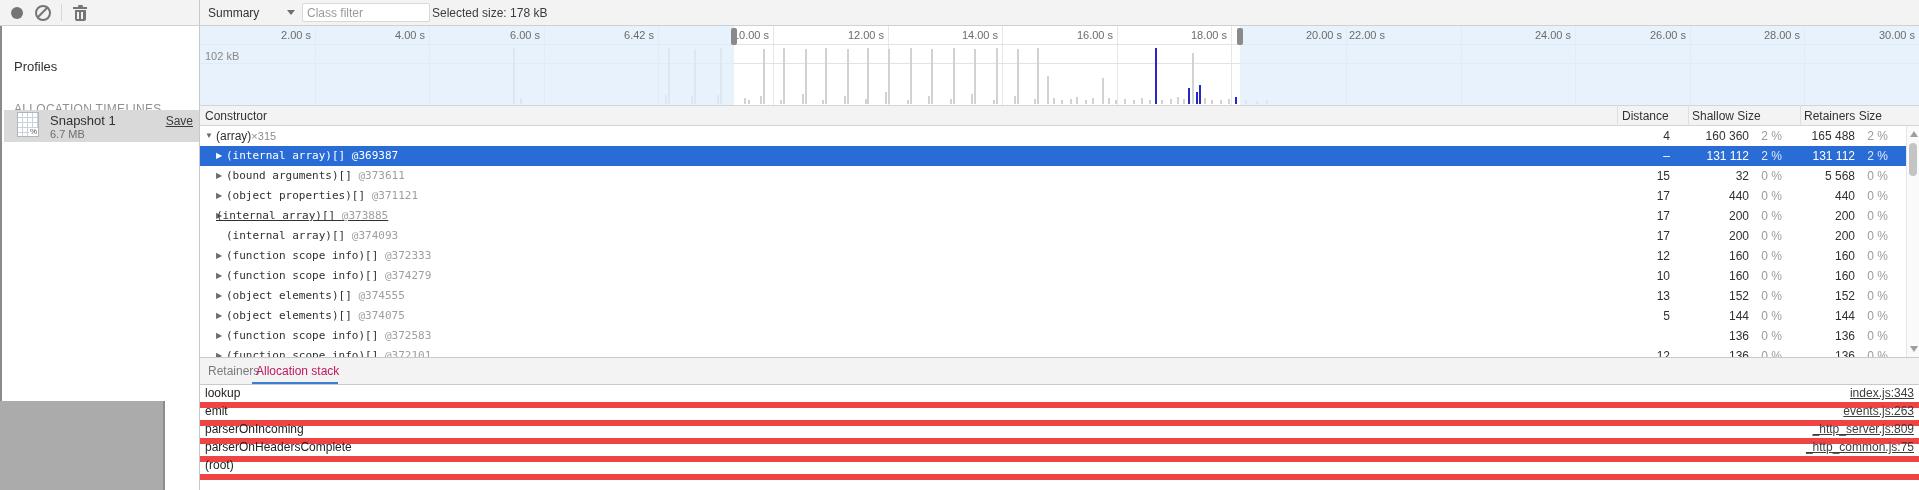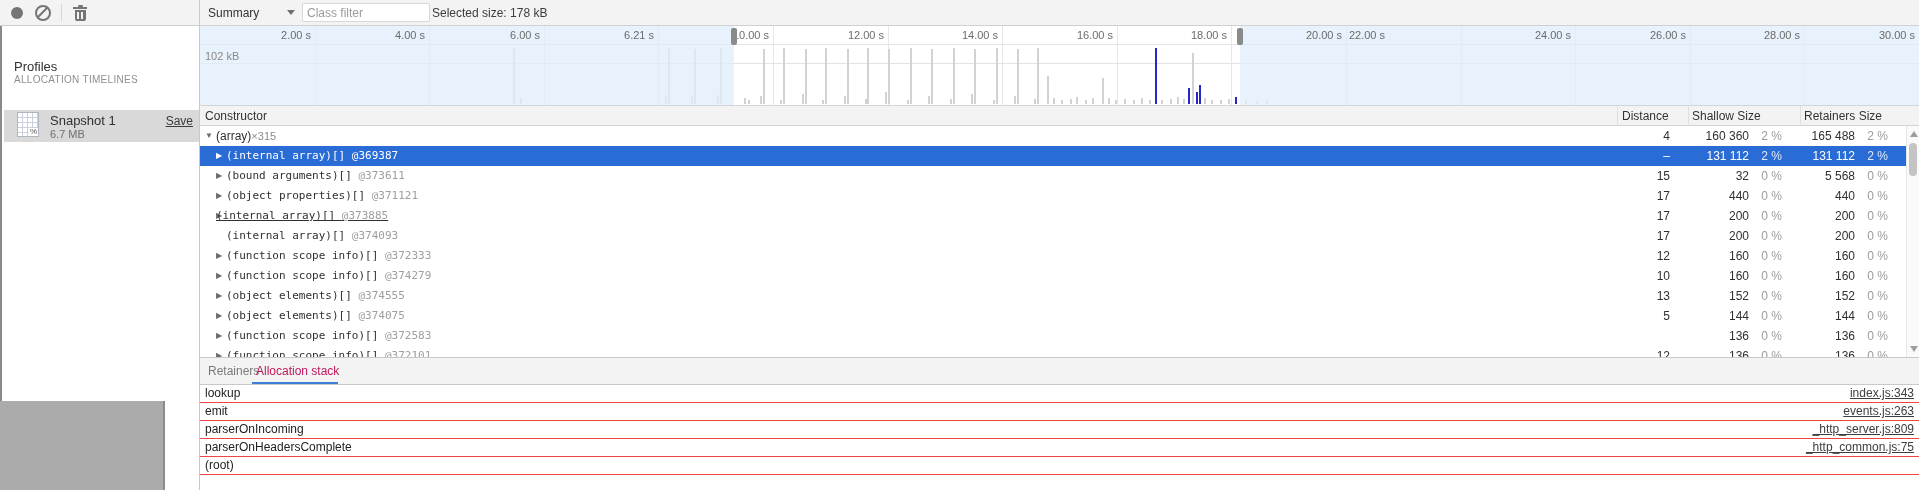--- a/index.html
+++ b/index.html
@@ -26,21 +26,21 @@
   #summary-arrow{width:0;height:0;border-left:4px solid transparent;border-right:4px solid transparent;border-top:5px solid #6e6e6e;}
   #class-filter{left:302px;top:3px;width:118px;height:17px;border:1px solid #d9d9d9;border-radius:2px;
       font-family:"Liberation Sans",sans-serif;font-size:12px;padding:0 4px;color:#303030;background:#fff;outline:none;}
   #class-filter::placeholder{color:#9a9a9a;}
   #selected-size{left:432px;top:0;height:25px;display:flex;align-items:center;color:#3c3c3c;}
 
   
   #sidebar{left:0;top:26px;width:199px;height:464px;background:#fff;border-left:2px solid #8a8a8a;box-sizing:border-box;}
   #panel-vborder{left:199px;top:0;width:1px;height:490px;background:#c9c9c9;}
   #profiles-label{left:12px;top:33px;font-size:13px;color:#303030;}
-  #alloc-label{left:12px;top:48px;font-size:10px;color:#8f8f8f;letter-spacing:.3px;}
+  #alloc-label{left:12px;top:76px;font-size:12px;color:#8f8f8f;letter-spacing:.3px;}
   #snapshot-item{left:2px;top:84px;width:197px;height:32px;background:#d9d9d9;}
   #snapshot-icon{position:absolute;left:13px;top:2px;width:22px;height:25px;background:#fff;border:1px solid #aeb6bf;box-sizing:border-box;
      background-image:repeating-linear-gradient(to bottom,transparent 0 4px,#c9d2dc 4px 5px),
                       repeating-linear-gradient(to right,transparent 0 4px,#c9d2dc 4px 5px);}
   #snapshot-icon .pct{position:absolute;right:0;bottom:0;background:#fff;font-size:8px;line-height:8px;color:#555;padding:0 1px;}
   #snapshot-name{position:absolute;left:46px;top:3px;font-size:13px;color:#303030;}
   #snapshot-size{position:absolute;left:46px;top:18px;font-size:11px;color:#6e6e6e;}
   #snapshot-save{position:absolute;right:8px;top:4px;font-size:12px;color:#3c3c3c;text-decoration:underline;cursor:pointer;}
   #sidebar-bottom{left:0;top:401px;width:163px;height:89px;background:#ababab;border-right:2px solid #8c8c8c;box-sizing:content-box;}
 
@@ -78,21 +78,21 @@
   #vscroll .down{position:absolute;left:3px;bottom:5px;width:0;height:0;border-left:4px solid transparent;border-right:4px solid transparent;border-top:6px solid #9e9e9e;}
   #vscroll .thumb{position:absolute;left:2px;top:17px;width:8px;height:33px;background:#c4c4c4;border-radius:4px;}
 
   
   #tabs-bar{left:200px;top:357px;width:1719px;height:28px;background:#f3f3f3;border-top:1px solid #c9c9c9;border-bottom:1px solid #c9c9c9;box-sizing:border-box;}
   .tab{position:absolute;top:0;height:26px;line-height:26px;padding:0 6px;cursor:pointer;}
   #tab-retainers{left:2px;color:#7a7a7a;}
   #tab-allocation{left:50px;color:#be185d;}
   #tab-underline{position:absolute;left:52px;top:24px;width:86px;height:2px;background:#3b7fd4;}
   #stack{left:200px;top:385px;width:1719px;height:105px;background:#fff;}
-  .frame{position:absolute;left:0;width:1719px;height:17px;line-height:17px;border-bottom:1px solid #ef4444;}
+  .frame{position:absolute;left:0;width:1719px;height:17px;line-height:17px;border-bottom:6px solid #ef4444;}
   .frame .fn{position:absolute;left:5px;top:0;color:#222;}
   .frame .src{position:absolute;right:5px;top:0;color:#3d3d3d;text-decoration:underline;cursor:pointer;}
 </style>
 </head>
 <body>
 
 <div id="app">
 
   <div id="toolbar" class="abs">
     <div id="record-btn" class="tb-icon">
@@ -135,21 +135,21 @@
   <div id="panel-vborder" class="abs"></div>
 
   <div id="timeline" class="abs">
       <div class="grid-v" style="left: 115px;"></div>
       <div class="tick-label" style="left: 111px;">2.00 s</div>
       <div class="grid-v" style="left: 229px;"></div>
       <div class="tick-label" style="left: 225px;">4.00 s</div>
       <div class="grid-v" style="left: 344px;"></div>
       <div class="tick-label" style="left: 340px;">6.00 s</div>
       <div class="grid-v" style="left: 458px;"></div>
-      <div class="tick-label" style="left: 454px;">6.21 s</div>
+      <div class="tick-label" style="left: 454px;">6.42 s</div>
       <div class="grid-v" style="left: 573px;"></div>
       <div class="tick-label" style="left: 569px;">10.00 s</div>
       <div class="grid-v" style="left: 688px;"></div>
       <div class="tick-label" style="left: 684px;">12.00 s</div>
       <div class="grid-v" style="left: 802px;"></div>
       <div class="tick-label" style="left: 798px;">14.00 s</div>
       <div class="grid-v" style="left: 917px;"></div>
       <div class="tick-label" style="left: 913px;">16.00 s</div>
       <div class="grid-v" style="left: 1031px;"></div>
       <div class="tick-label" style="left: 1027px;">18.00 s</div>

